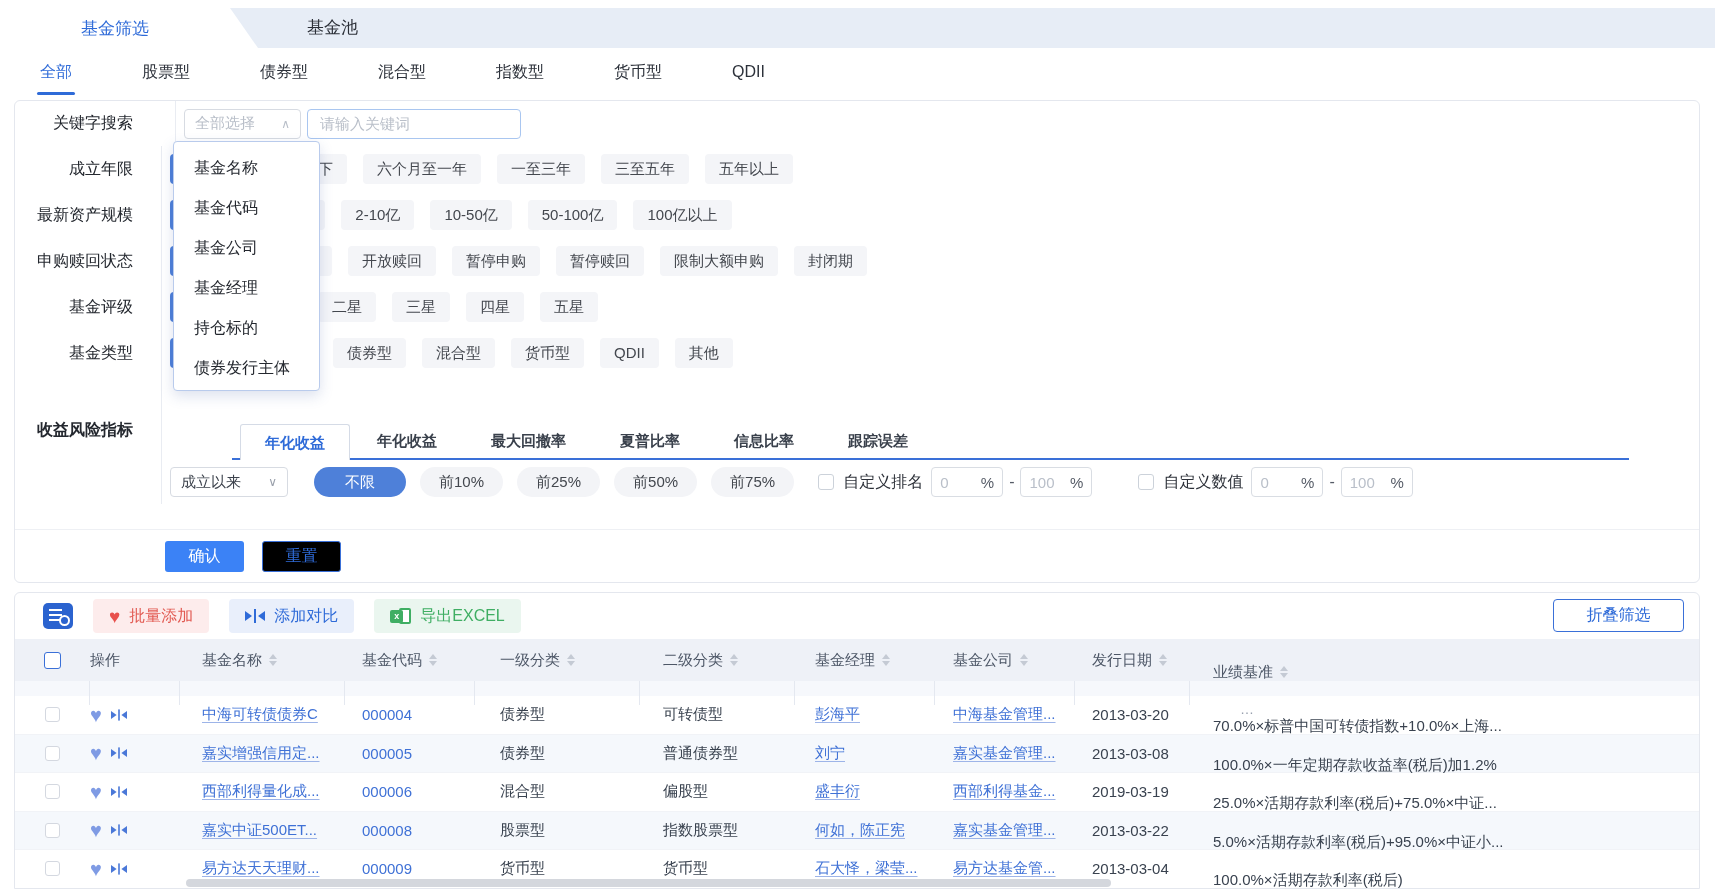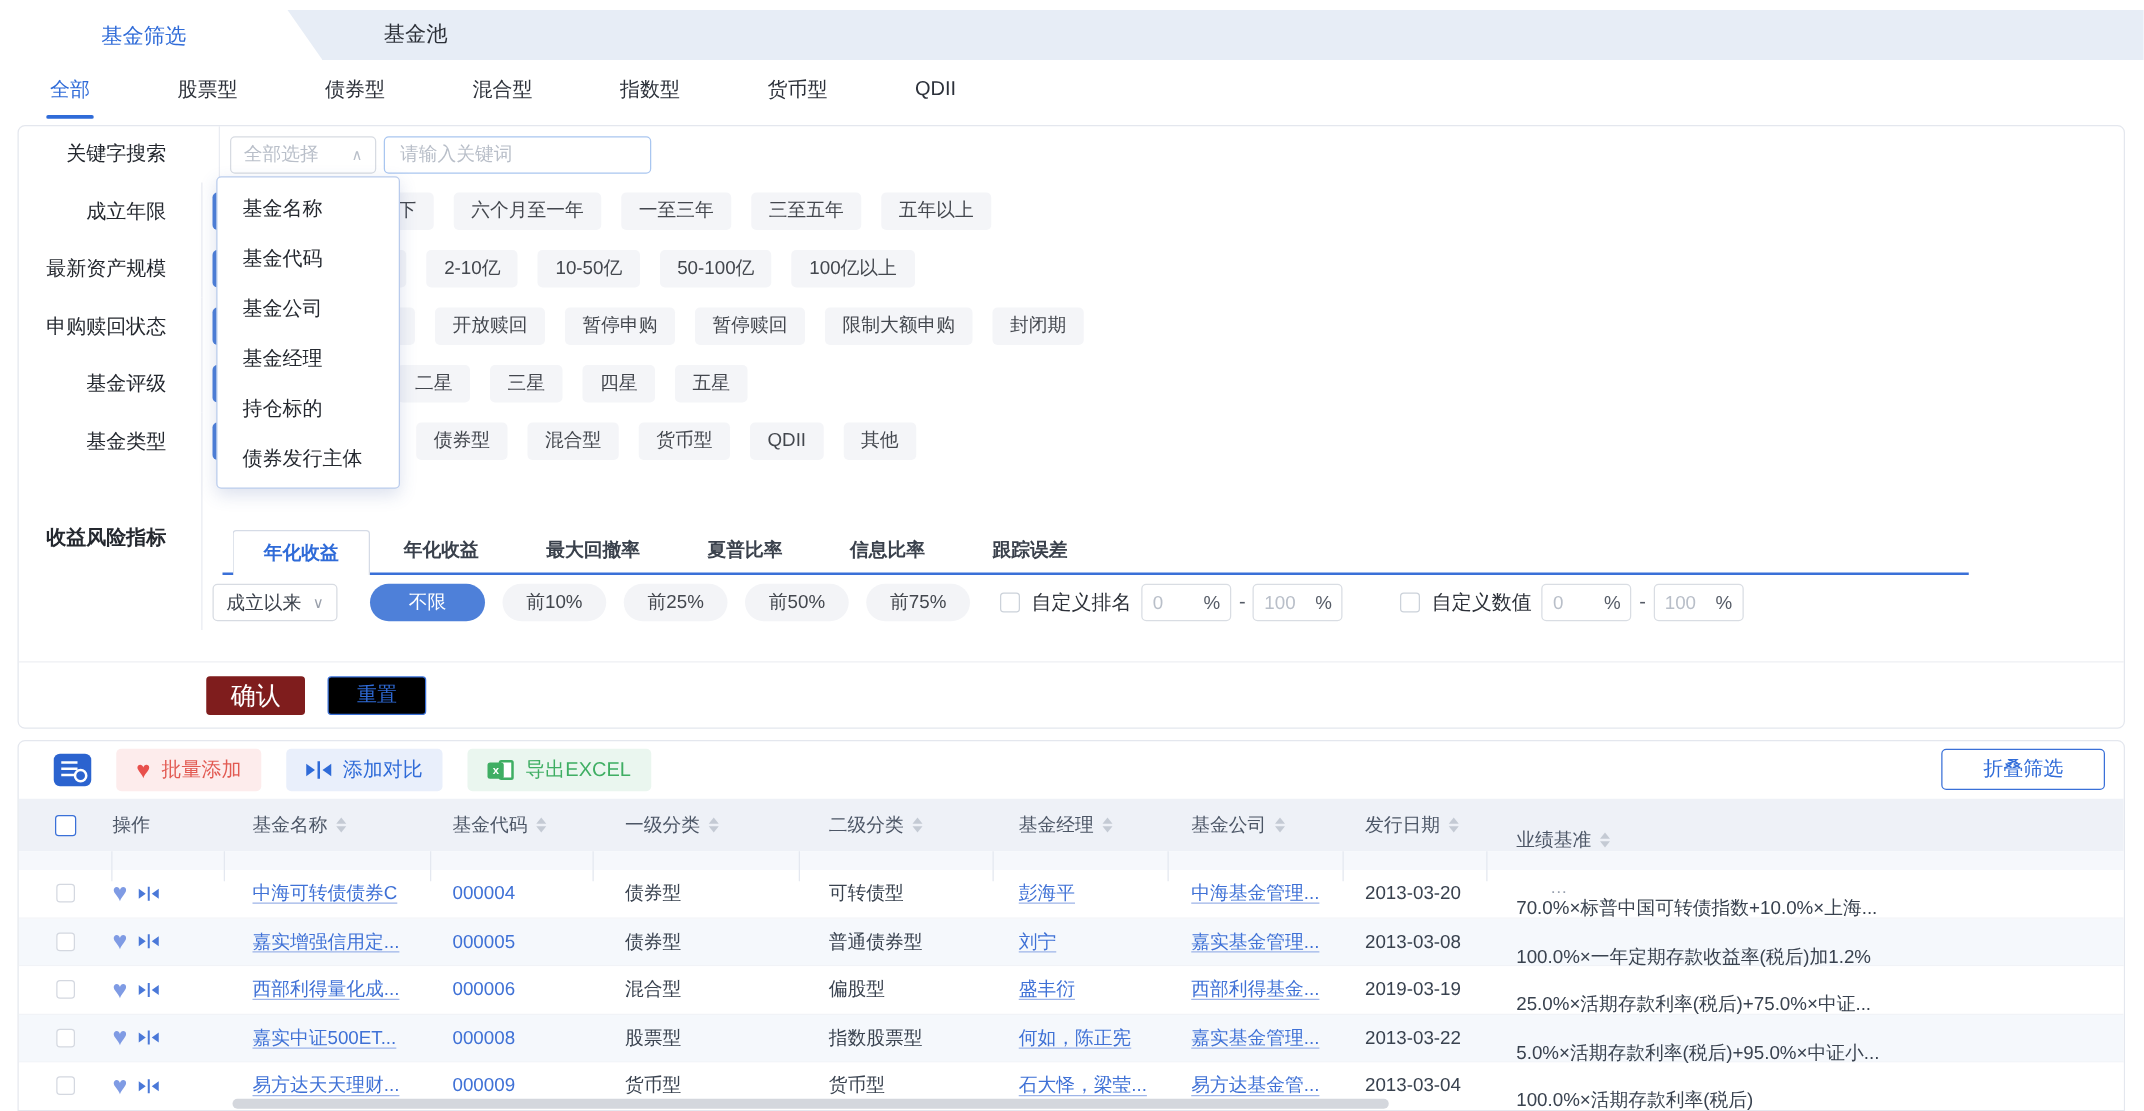--- a/index.html
+++ b/index.html
@@ -45,49 +45,49 @@
     border-radius:4px; font-size:15px; color:#43474e; white-space:nowrap; flex:none; }
   .chip.sel { background:#4e80d9; color:#fff; }
 
   .dropdown { position:absolute; left:158px; top:40px; width:147px; height:250px; background:#fff;
     border:1px solid #b9cbec; border-radius:4px; box-shadow:0 5px 14px rgba(60,90,160,.18);
     padding-top:6px; z-index:6; }
   .ditem { height:40px; line-height:40px; padding-left:20px; font-size:16px; color:#24282f; white-space:nowrap; }
 
   .risk-row { height:84px;font-weight:bold; }
   .risk-row .f-label { align-items:flex-end; padding-bottom:19px; }
-  .risk-content { align-items:flex-end; padding-left:16px; }
+  .risk-content { align-items:flex-end; padding-left:0;justify-content:center; }
   .risk-tabs { width:1397px; display:flex; align-items:flex-end; padding-left:8px;
     border-bottom:2px solid #3a70d8; }
   .rtab { height:34px; line-height:34px; padding:0 27px; font-size:15px; color:#3a414c; white-space:nowrap; }
   .rtab.active { background:#fff; border:1px solid #d5dbe6; border-bottom:none; border-radius:3px 3px 0 0;
     color:#2f6bd8; height:36px; line-height:35px; margin-bottom:-2px; padding:0 24px; }
 
   .pills-row { height:44px; }
-  .mini-select { width:100px; height:30px; border:1px solid #d7dbe2; border-radius:4px; background:#fff;
+  .mini-select { width:118px; height:30px; border:1px solid #d7dbe2; border-radius:4px; background:#fff;
     display:flex; align-items:center; justify-content:space-between; padding:0 10px;
     color:#3c424c; font-size:15px; flex:none; }
   .mini-select .chev { color:#9aa0ab; }
   .pills-wrap { display:flex; align-items:center; margin-left:26px; }
   .pill { height:30px; line-height:30px; padding:0 19px; margin-right:14px; border-radius:16px;
     background:#f3f4f7; font-size:15px; color:#43474e; flex:none; }
   .pill.sel { background:#4e80d9; color:#fff; padding:0 31px; }
   .custom { display:flex; align-items:center; gap:9px; font-size:16px; color:#2c3038; margin:0 8px 0 10px; white-space:nowrap; }
   .cb { width:16px; height:16px; border:1px solid #ccd2da; border-radius:3px; background:#fff; flex:none; display:inline-block; }
   .pct { width:72px; height:30px; border:1px solid #d9dde3; border-radius:4px; display:flex;
     align-items:center; padding:0 8px; background:#fff; flex:none; }
   .pct input { width:30px; border:none; outline:none; font-size:15px; color:#6a7widt080; flex:1; min-width:0; }
   .pct input::placeholder { color:#b9bfc9; }
   .pct i { font-style:normal; font-size:15px; color:#555b66; }
   .dash { margin:0 6px; color:#555b66; }
   .grp2 { margin-left:46px; }
 
   .btn-row { position:absolute; left:0; right:0; top:428px; bottom:0; border-top:1px solid #eef0f4;
     display:flex; align-items:center; padding-left:150px; gap:18px; }
-  .btn-primary { width:79px; height:31px; background:#7f1d1d; color:#fff; font-size:20px; border-radius:3px;
+  .btn-primary { width:79px; height:31px; background:#3b82f6; color:#fff; font-size:16px; border-radius:3px;
     display:flex; align-items:center; justify-content:center; }
   .btn-ghost { width:79px; height:31px; background:#000000; border:1px solid #3a70d8; color:#2f6bd8;
     font-size:16px; border-radius:3px; display:flex; align-items:center; justify-content:center; }
 
   
   .table-card { position:absolute; top:592px; left:14px; width:1686px; height:297px; background:#fff;
     border:1px solid #e4e7ee; border-radius:6px 6px 0 0; overflow:hidden; }
   .toolbar { position:relative; height:46px; display:flex; align-items:center; gap:20px; padding-left:28px; }
   .lsicon { width:30px; height:26px; background:#2b63cf; border-radius:5px; position:relative; flex:none; }
   .lsicon::before { content:''; position:absolute; left:6px; top:6px; width:13px; height:2px; background:#fff;

